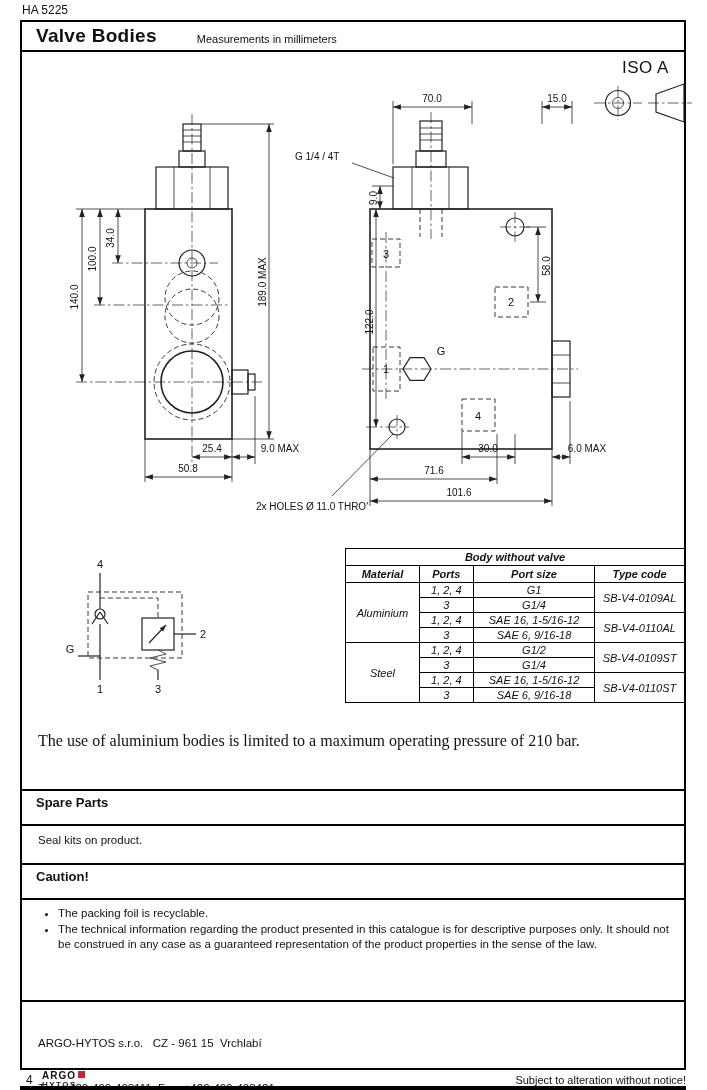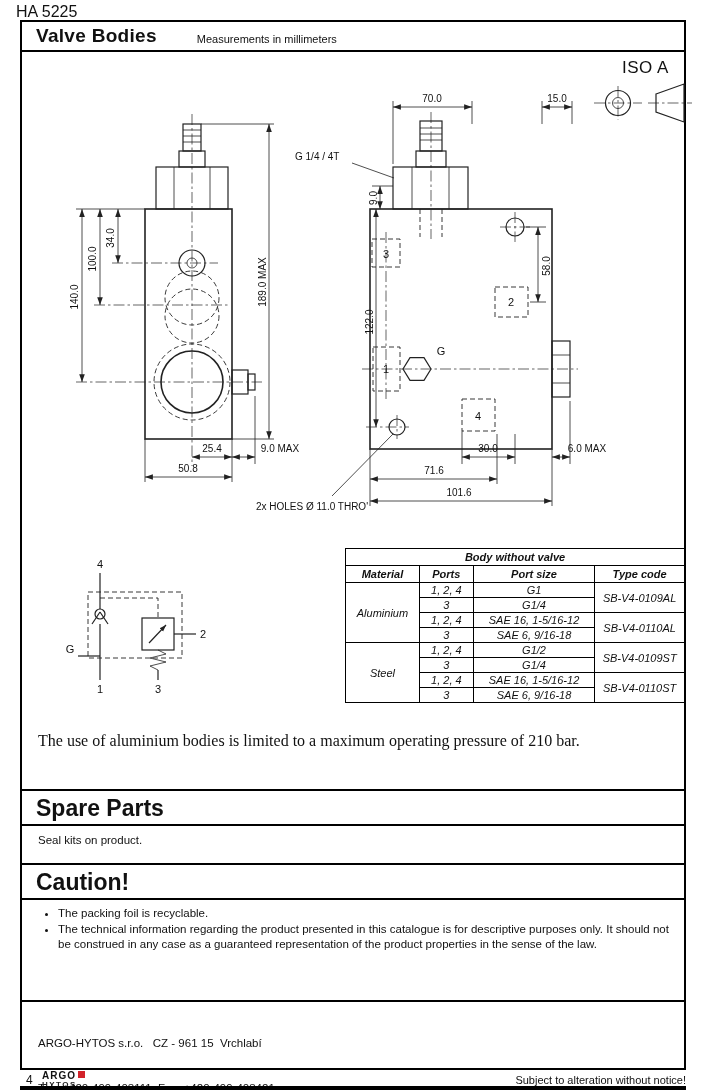--- a/index.html
+++ b/index.html
@@ -2,21 +2,21 @@
 <html><head>
 <meta charset="utf-8">
 <style>
   * { margin:0; padding:0; box-sizing:border-box; }
   html,body { background:#ffffff; }
   body {
     width:707px; height:1090px; position:relative;
     font-family:"Liberation Sans", sans-serif; color:#111;
     overflow:hidden;
   }
-  .doc-code { position:absolute; left:16px; top:3px; font-size:16px; }
+  .doc-code { position:absolute; left:22px; top:3px; font-size:12px; }
   .frame {
     position:absolute; left:20px; top:20px; width:666px; height:1050px;
     border:2px solid #000;
   }
   .title-row {
     position:absolute; left:0; top:0; width:100%; height:30px;
     border-bottom:2px solid #000; display:flex; align-items:center;
   }
   .title { font-size:19px; font-weight:bold; margin-left:14px; letter-spacing:0.3px; }
   .subtitle { font-size:11px; margin-left:40px; padding-top:5px; }
@@ -43,21 +43,21 @@
   .spec-table {
     position:absolute; left:323px; top:526px; width:340px;
     border-collapse:collapse; font-size:11px; text-align:center;
   }
   .spec-table th, .spec-table td { border:1px solid #000; padding:0 3px; height:15px;font-style:italic; }
   .spec-table th { font-weight:bold; height:17px; }
 
   .pressure-note { position:absolute; left:16px; top:710px; font-size:16px;font-family:Liberation Serif, serif; }
   .rule { position:absolute; left:0; width:100%; border-top:2px solid #000; }
   .r1 { top:767px; } .r2 { top:802px; } .r3 { top:841px; } .r4 { top:876px; } .r5 { top:978px; }
-  .sec-head { position:absolute; left:14px; font-size:23px; font-weight:bold; }
+  .sec-head { position:absolute; left:14px; font-size:13px; font-weight:bold; }
   .sp { top:773px; } .ca { top:847px; }
   .sp-text { position:absolute; left:16px; top:812px; font-size:11.5px; }
   .caution-list { position:absolute; left:36px; top:884px; width:616px; font-size:11.5px; line-height:15px; }
   .caution-list li { margin-bottom:1px; }
   .footer { position:absolute; left:16px; top:984px; font-size:11.5px; line-height:15px; white-space:pre-wrap; }
 
   .page-num { position:absolute; left:26px; top:1073px; font-size:12px; }
   .logo { position:absolute; left:42px; top:1070px; }
   .logo-row { line-height:8px; }
   .logo-argo { font-size:10px; font-weight:bold; letter-spacing:1px; }

